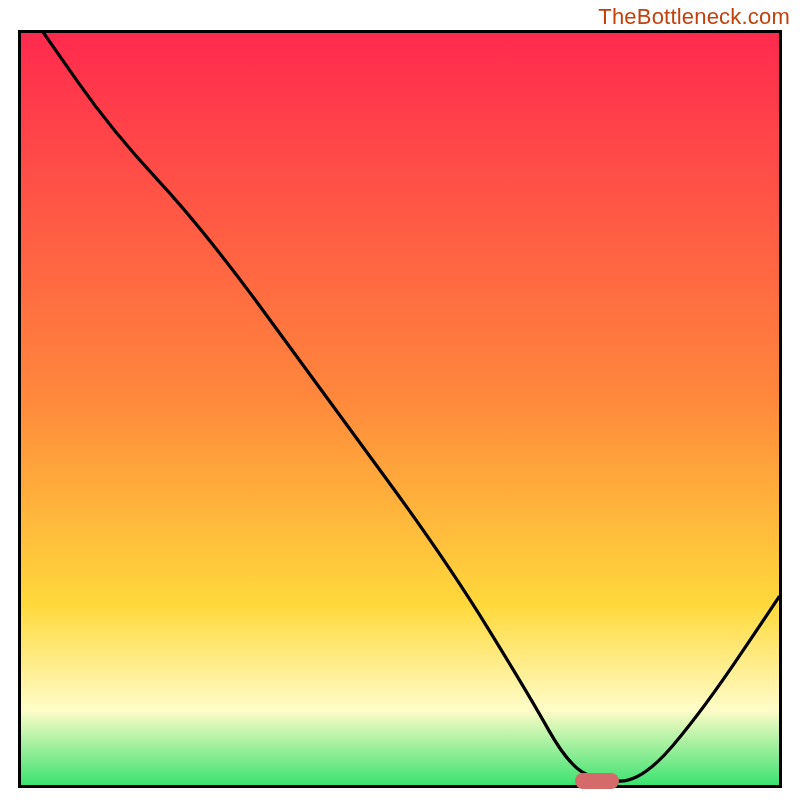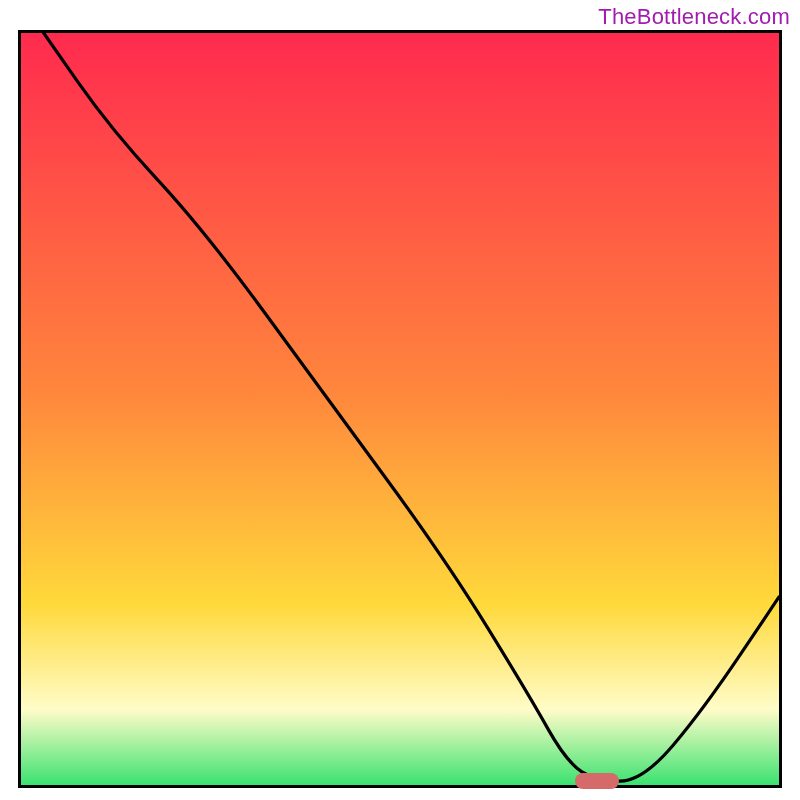--- a/index.html
+++ b/index.html
@@ -13,21 +13,21 @@
   }
   .stage {
     position: relative;
     width: 800px;
     height: 800px;
   }
   .watermark {
     position: absolute;
     top: 4px;
     right: 10px;
-    color: #a21caf;
+    color: #c2410c;
     font-size: 22px;
     font-weight: 500;
     letter-spacing: 0.2px;
   }
   .plot-box {
     position: absolute;
     left: 18px;
     top: 30px;
     width: 764px;
     height: 758px;

